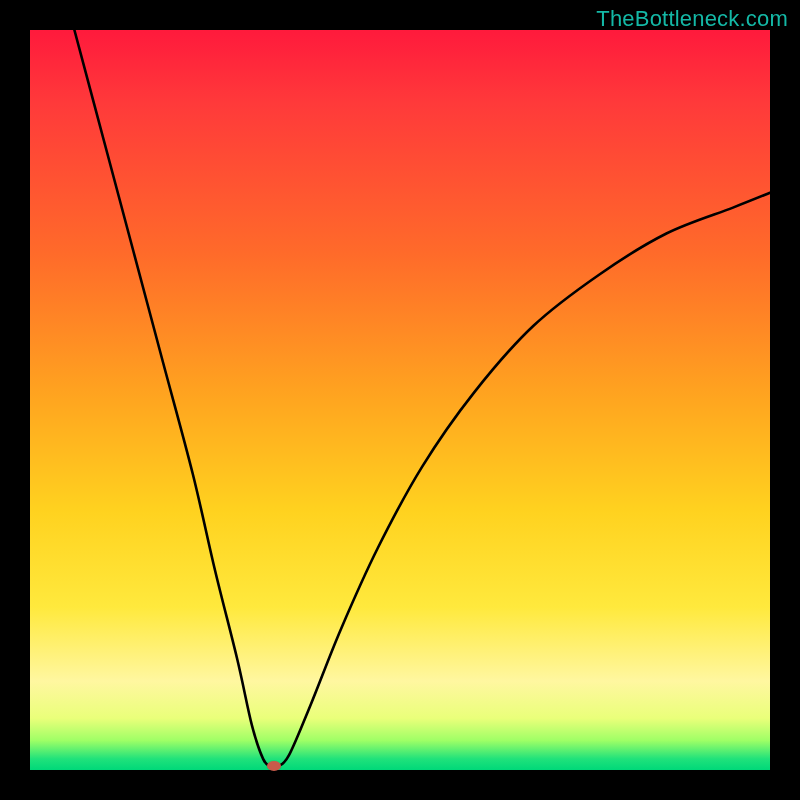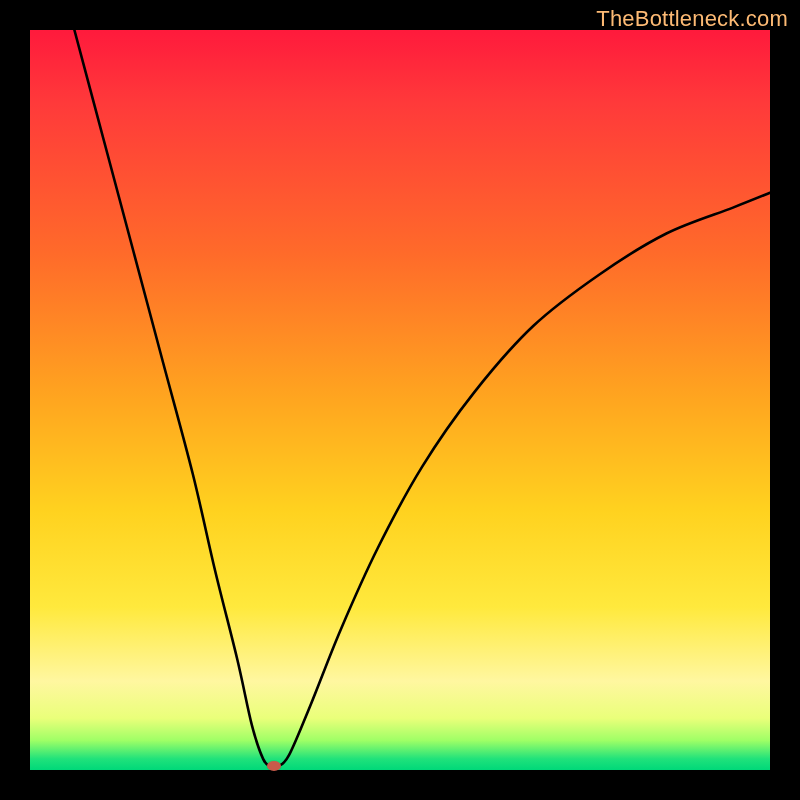--- a/index.html
+++ b/index.html
@@ -36,21 +36,21 @@
       #eaff7a 93%,
       #9fff66 96%,
       #20e27b 98.5%,
       #00d879 100%
     );
   }
   .watermark {
     position: absolute;
     top: 6px;
     right: 12px;
-    color: #fdba74;
+    color: #14b8a6;
     font-size: 22px;
     letter-spacing: 0.2px;
     user-select: none;
   }
   svg.curve {
     position: absolute;
     left: 0;
     top: 0;
     width: 740px;
     height: 740px;

